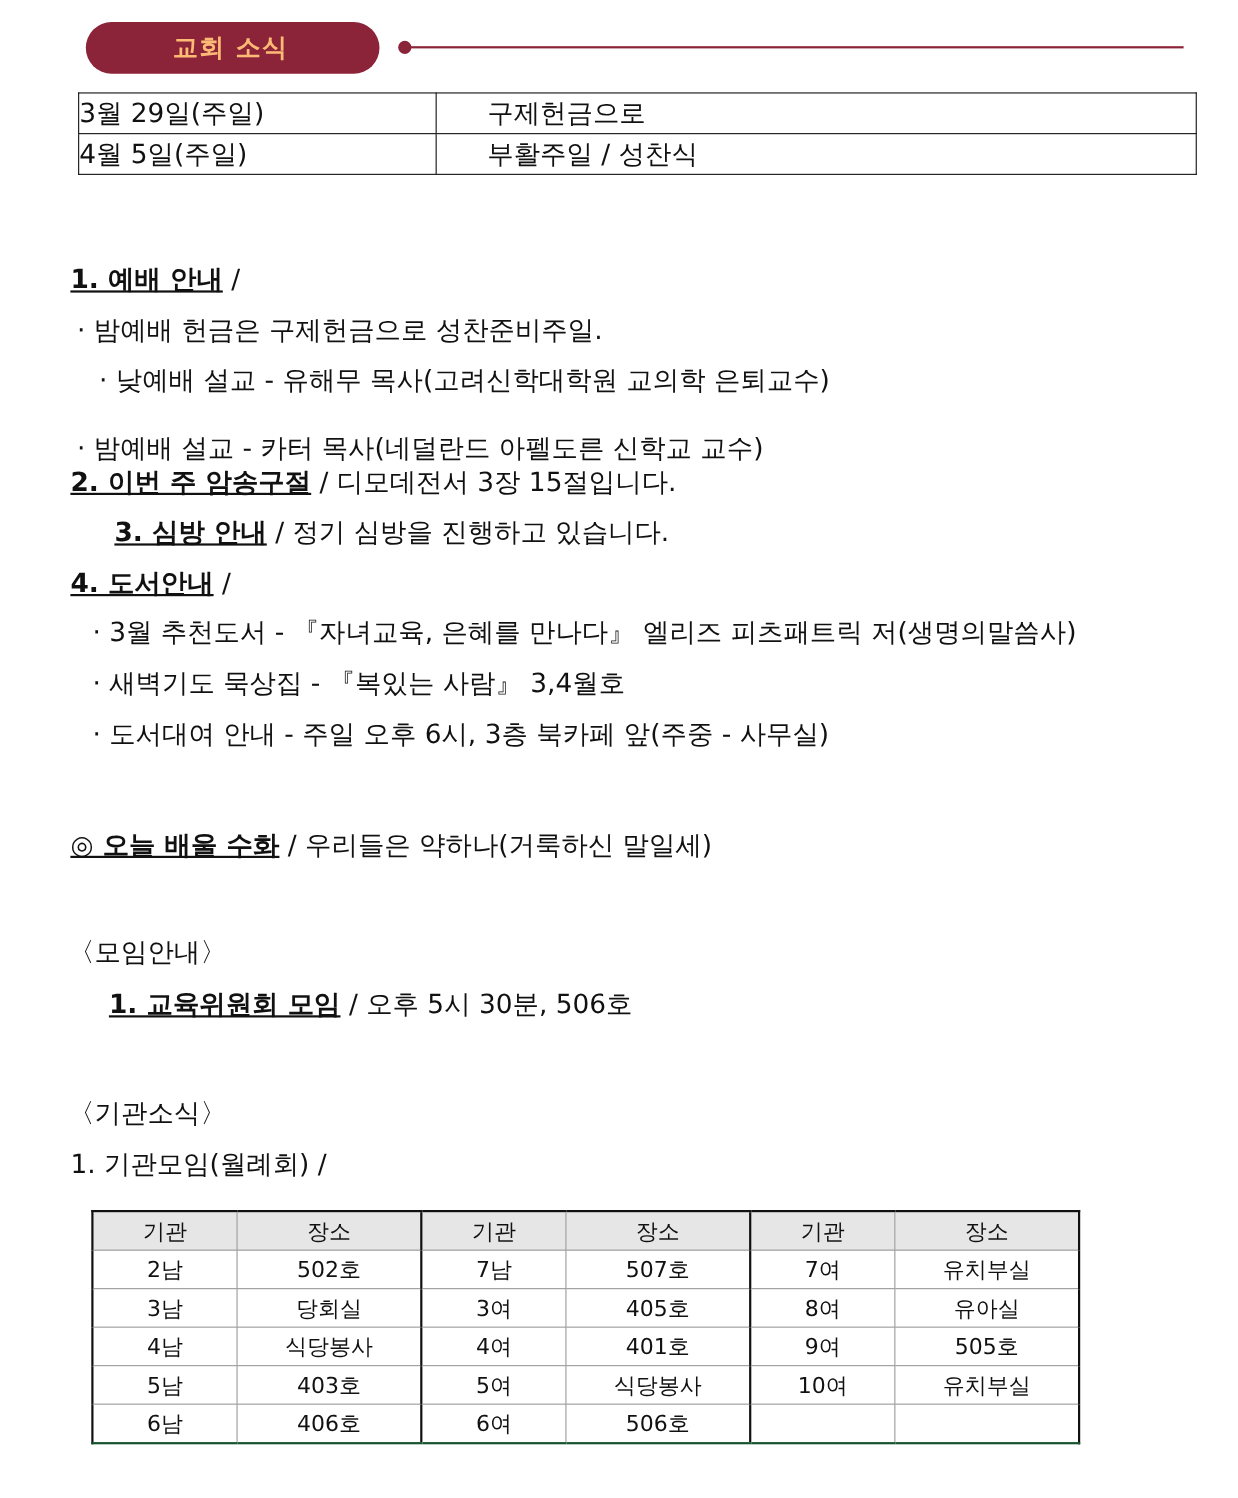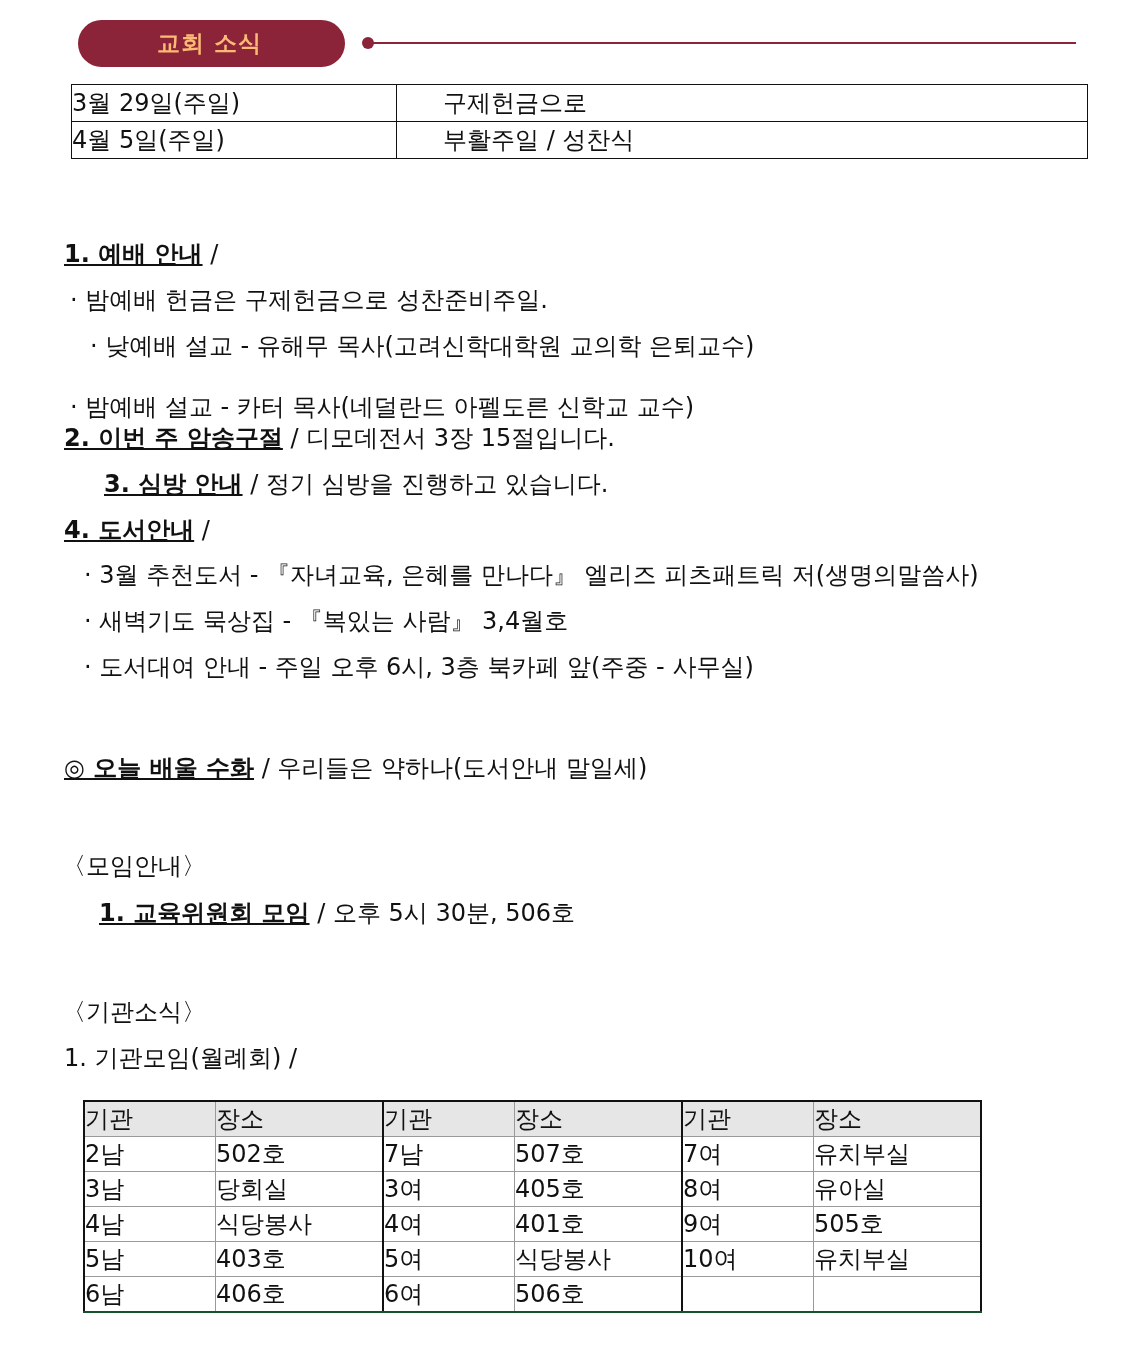--- a/index.html
+++ b/index.html
@@ -19,21 +19,21 @@
   table.sched td { border:1.5px solid #111; height:36px; font-size:24px; padding:0; line-height:34px; }
   table.sched td.d { width:324px; text-align:left; }
   table.sched td.e { padding-left:46px; text-align:left; }
 
   
   .line { font-size:24px; line-height:30px; white-space:nowrap; }
   .line b { font-weight:bold;text-decoration:underline; }
 
   
   table.org { position:absolute; left:83px; top:1100px; border-collapse:collapse; }
-  table.org th, table.org td { height:34px; font-size:24px; text-align:left; padding:0;
+  table.org th, table.org td { height:34px; font-size:20px; text-align:center; padding:0;
         border:1px solid #9a9a9a; font-weight:normal; line-height:34px; }
   table.org th { background:#e6e6e6; }
   table.org tr:first-child th { border-top:2px solid #111; }
   table.org tr:last-child td { border-bottom:2px solid #14532d; }
   table.org .c0 { width:130px; border-left:2px solid #111; }
   table.org .c1 { width:166px; }
   table.org .c2 { width:130px; border-left:2px solid #111; }
   table.org .c3 { width:166px; }
   table.org .c4 { width:130px; border-left:2px solid #111; }
   table.org .c5 { width:166px; border-right:2px solid #111; }
@@ -76,21 +76,21 @@
 </div>
 
 <div class="abs line" style="left:64px;top:515px;">
   <b>4. 도서안내</b><span> /</span>
 </div>
 <div class="abs line" style="left:84px;top:560px;">· 3월 추천도서 - 『자녀교육, 은혜를 만나다』 엘리즈 피츠패트릭 저(생명의말씀사)</div>
 <div class="abs line" style="left:84px;top:606px;">· 새벽기도 묵상집 - 『복있는 사람』 3,4월호</div>
 <div class="abs line" style="left:84px;top:652px;">· 도서대여 안내 - 주일 오후 6시, 3층 북카페 앞(주중 - 사무실)</div>
 
 <div class="abs line" style="left:64px;top:753px;">
-  <b>◎ 오늘 배울 수화</b><span> / 우리들은 약하나(도서안내 말일세)</span>
+  <b>◎ 오늘 배울 수화</b><span> / 우리들은 약하나(거룩하신 말일세)</span>
 </div>
 
 <div class="abs line" style="left:62px;top:851px;">〈모임안내〉</div>
 <div class="abs line" style="left:64px;top:898px;margin-left:35px;">
   <b>1. 교육위원회 모임</b><span> / 오후 5시 30분, 506호</span>
 </div>
 
 <div class="abs line" style="left:62px;top:997px;">〈기관소식〉</div>
 <div class="abs line" style="left:64px;top:1043px;">
   <span>1. 기관모임(월례회)</span><span> /</span>

